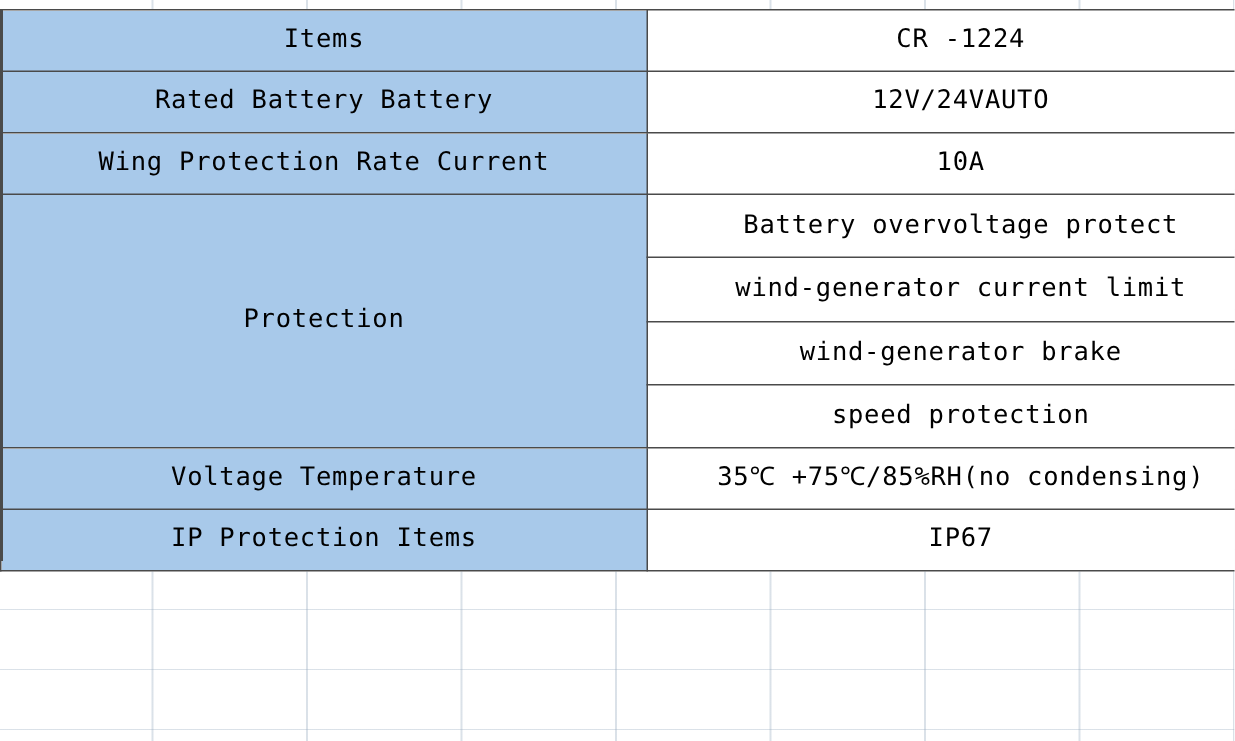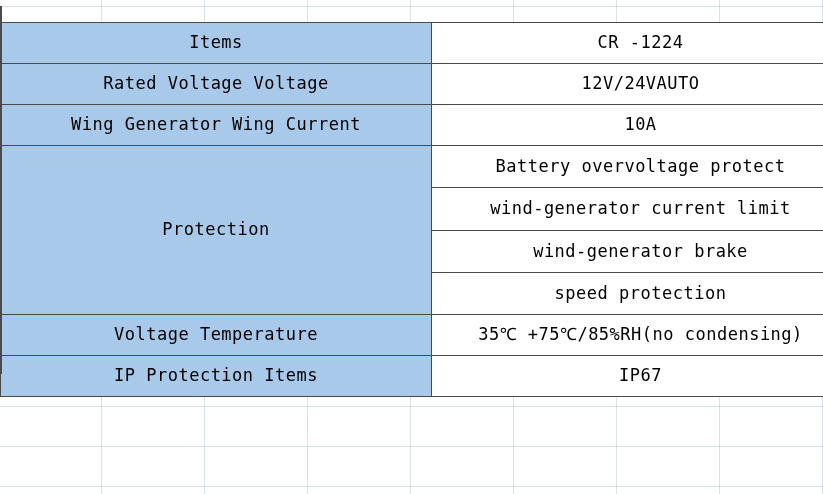--- a/index.html
+++ b/index.html
@@ -28,21 +28,21 @@
     height: 494px;
     background-image:
       linear-gradient(to right, rgba(150,170,190,0.35) 1px, transparent 1px),
       linear-gradient(to bottom, rgba(150,170,190,0.35) 1px, transparent 1px);
     background-size: 103px 40px;
     background-position: -2px 6px;
   }
   .table-wrap {
     position: absolute;
     left: 0;
-    top: 22px;
+    top: 6px;
     width: 823px;
     background: #ffffff;
   }
   table.spec {
     border-collapse: collapse;
     width: 823px;
     table-layout: fixed;
     background: #ffffff;
   }
   table.spec td {
@@ -87,25 +87,25 @@
   <div class="bg-grid"></div>
 
   <div class="table-wrap">
     <table class="spec">
       <tbody>
         <tr>
           <td class="label">Items</td>
           <td class="value">CR -1224</td>
         </tr>
         <tr>
-          <td class="label">Rated Voltage Voltage</td>
+          <td class="label">Rated Battery Battery</td>
           <td class="value">12V/24VAUTO</td>
         </tr>
         <tr>
-          <td class="label">Wing Generator Wing Current</td>
+          <td class="label">Wing Protection Rate Current</td>
           <td class="value">10A</td>
         </tr>
         <tr>
           <td class="label tall" rowspan="4">Protection</td>
           <td class="value">Battery overvoltage protect</td>
         </tr>
         <tr>
           <td class="value">wind-generator current limit</td>
         </tr>
         <tr>

